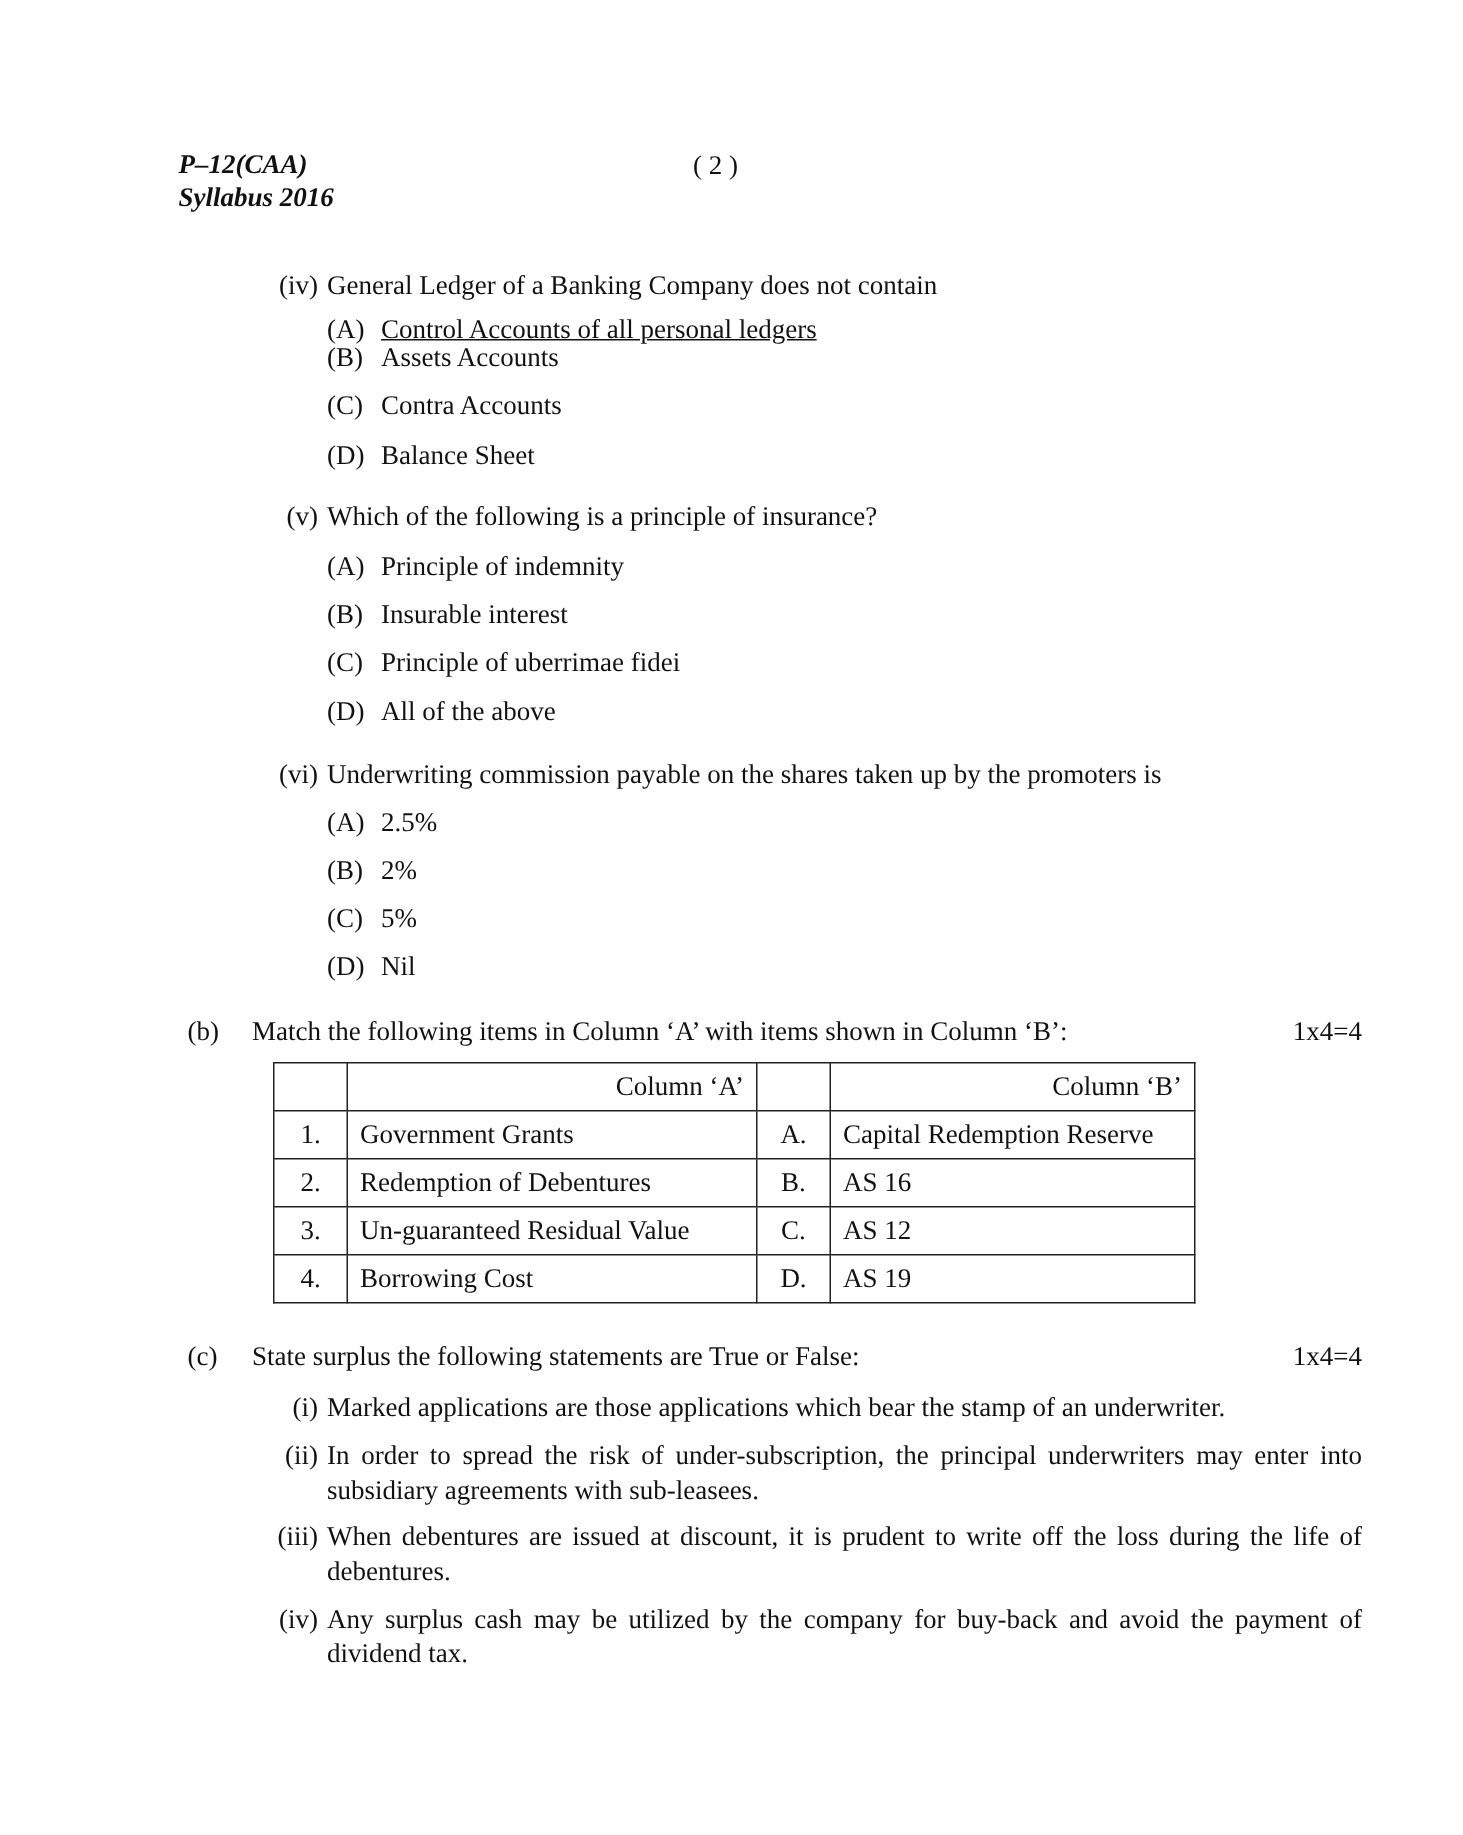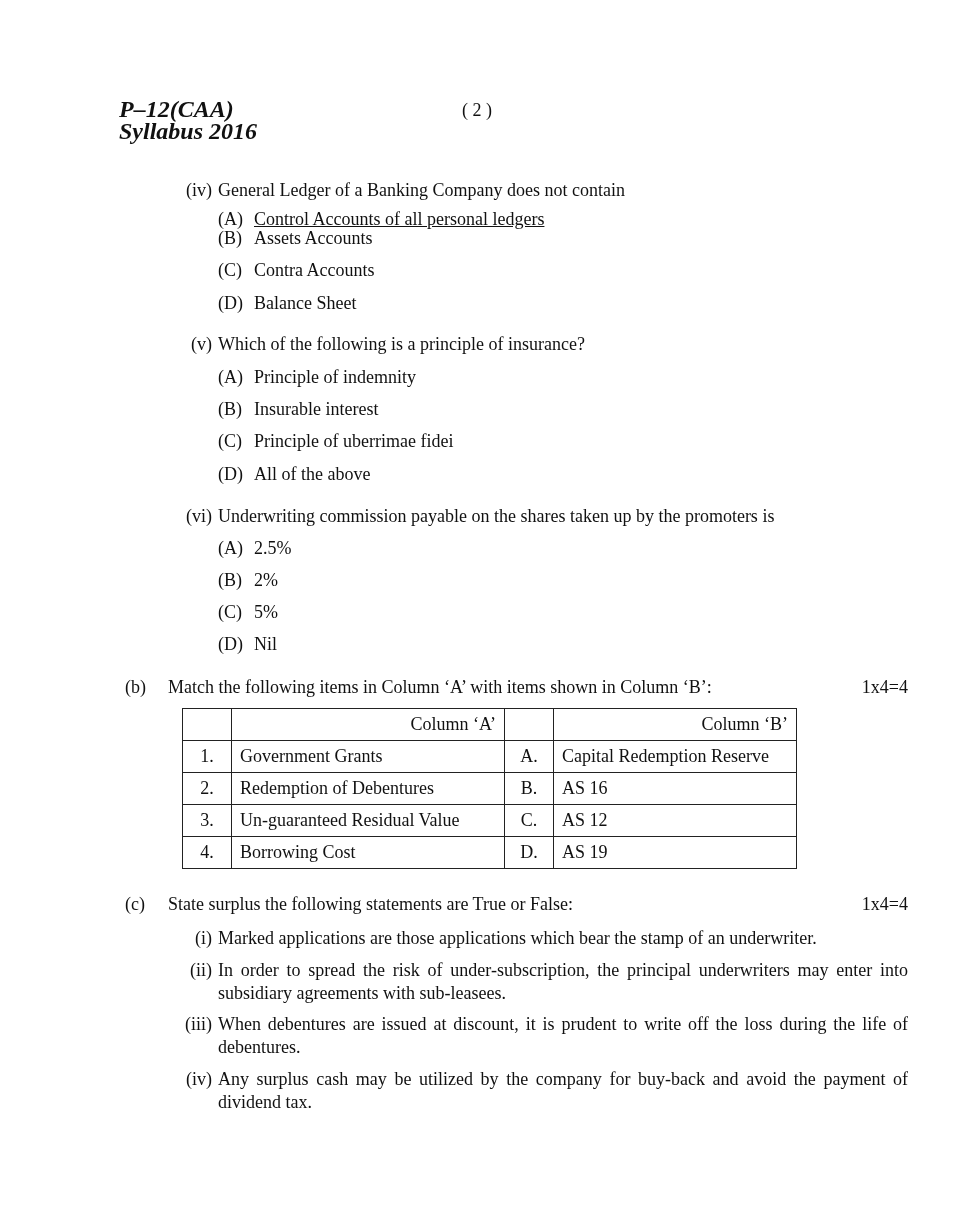--- a/index.html
+++ b/index.html
@@ -1,17 +1,17 @@
 <!DOCTYPE html>
 <html><head>
 <meta charset="utf-8">
 <style>
   html, body { margin:0; padding:0; background:#ffffff; }
   body { width:975px; height:1223px; position:relative; font-family:"Liberation Serif", serif; color:#111; font-size:18px; }
-  .hdr-left { position:absolute; left:119px; top:98px; font-style:italic; font-weight:bold; font-size:24px; line-height:22px; }
+  .hdr-left { position:absolute; left:119px; top:98px; font-style:italic; font-weight:bold; font-size:18px; line-height:22px; }
   .hdr-page { position:absolute; left:462px; top:100px; font-size:18px; }
   .q { position:absolute; left:178px; }
   .q .num { display:inline-block; width:38px; text-align:right; margin-right:6px; }
   .opt { position:absolute; left:218px; }
   .opt .lbl { display:inline-block; width:36px; }
   .sec { position:absolute; left:125px; }
   .sec .lbl { display:inline-block; width:43px; }
   .marks { position:absolute; right:67px; }
   table.match { position:absolute; left:182px; top:708px; border-collapse:collapse; font-size:18px; }
   table.match td { border:1.2px solid #222; height:31px; padding:0 8px; }

